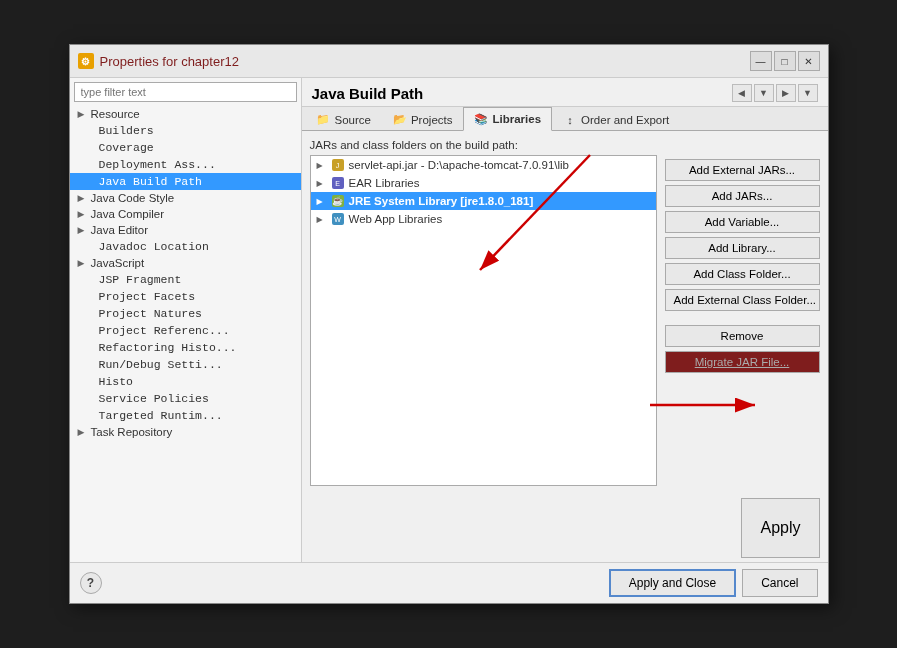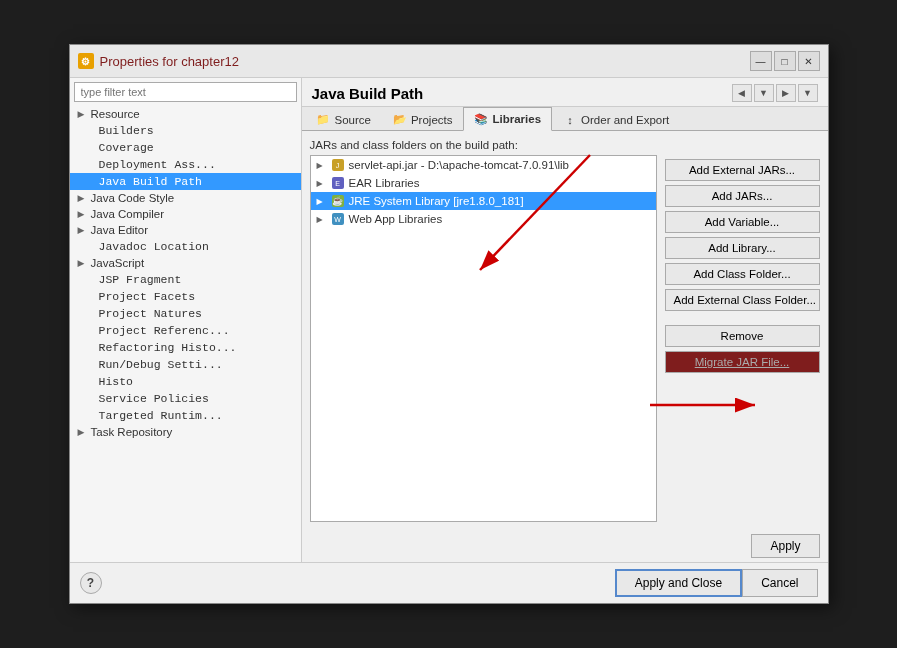--- a/index.html
+++ b/index.html
@@ -255,25 +255,25 @@
     .dialog-bottom {
       border-top: 1px solid #ccc;
       background: #f0f0f0;
     }
     .apply-row {
       display: flex;
       justify-content: flex-end;
       padding: 4px 8px;
     }
     .apply-btn {
-      padding: 4px 18px;
-      background: #e8e8e8;
-      border: 1px solid #aaa;
-      cursor: pointer;
-      font-size: 12px;
+      padding: 20px 18px;
+      background: #e8e8e8;
+      border: 1px solid #aaa;
+      cursor: pointer;
+      font-size: 16px;
       color: #000;
     }
     .footer-row {
       display: flex;
       align-items: center;
       justify-content: space-between;
       padding: 6px 10px;
     }
     .help-btn {
       width: 22px;
@@ -284,20 +284,21 @@
       cursor: pointer;
       display: flex;
       align-items: center;
       justify-content: center;
       font-size: 12px;
       font-weight: bold;
       color: #444;
     }
     .footer-btns {
       display: flex;
+      gap: 6px;
       border-radius: 10px;
     }
     .footer-btn {
       padding: 5px 18px;
       background: #e8e8e8;
       border: 1px solid #aaa;
       cursor: pointer;
       font-size: 12px;
       color: #000;
     }
@@ -464,21 +465,21 @@
                   <div class="lib-icon">
                     <div style="background: rgb(96, 96, 192); border-radius: 2px; width: 12px; height: 12px; font-size: 7px; color: white; display: flex; align-items: center; justify-content: center;">E</div>
                   </div>
                   <span>EAR Libraries</span>
                 </div>
                 <div class="lib-item selected">
                   <span class="lib-expand">▶</span>
                   <div class="lib-icon">
                     <div style="background: rgb(128, 176, 64); border-radius: 2px; width: 12px; height: 12px; font-size: 9px; color: white; display: flex; align-items: center; justify-content: center;">☕</div>
                   </div>
-                  <span style="font-weight: normal;">JRE System Library [jre1.8.0_181]</span>
+                  <span style="font-weight: bold;">JRE System Library [jre1.8.0_181]</span>
                 </div>
                 <div class="lib-item">
                   <span class="lib-expand">▶</span>
                   <div class="lib-icon">
                     <div style="background: rgb(64, 144, 192); border-radius: 2px; width: 12px; height: 12px; font-size: 7px; color: white; display: flex; align-items: center; justify-content: center;">W</div>
                   </div>
                   <span>Web App Libraries</span>
                 </div>
               </div>
           </div>

